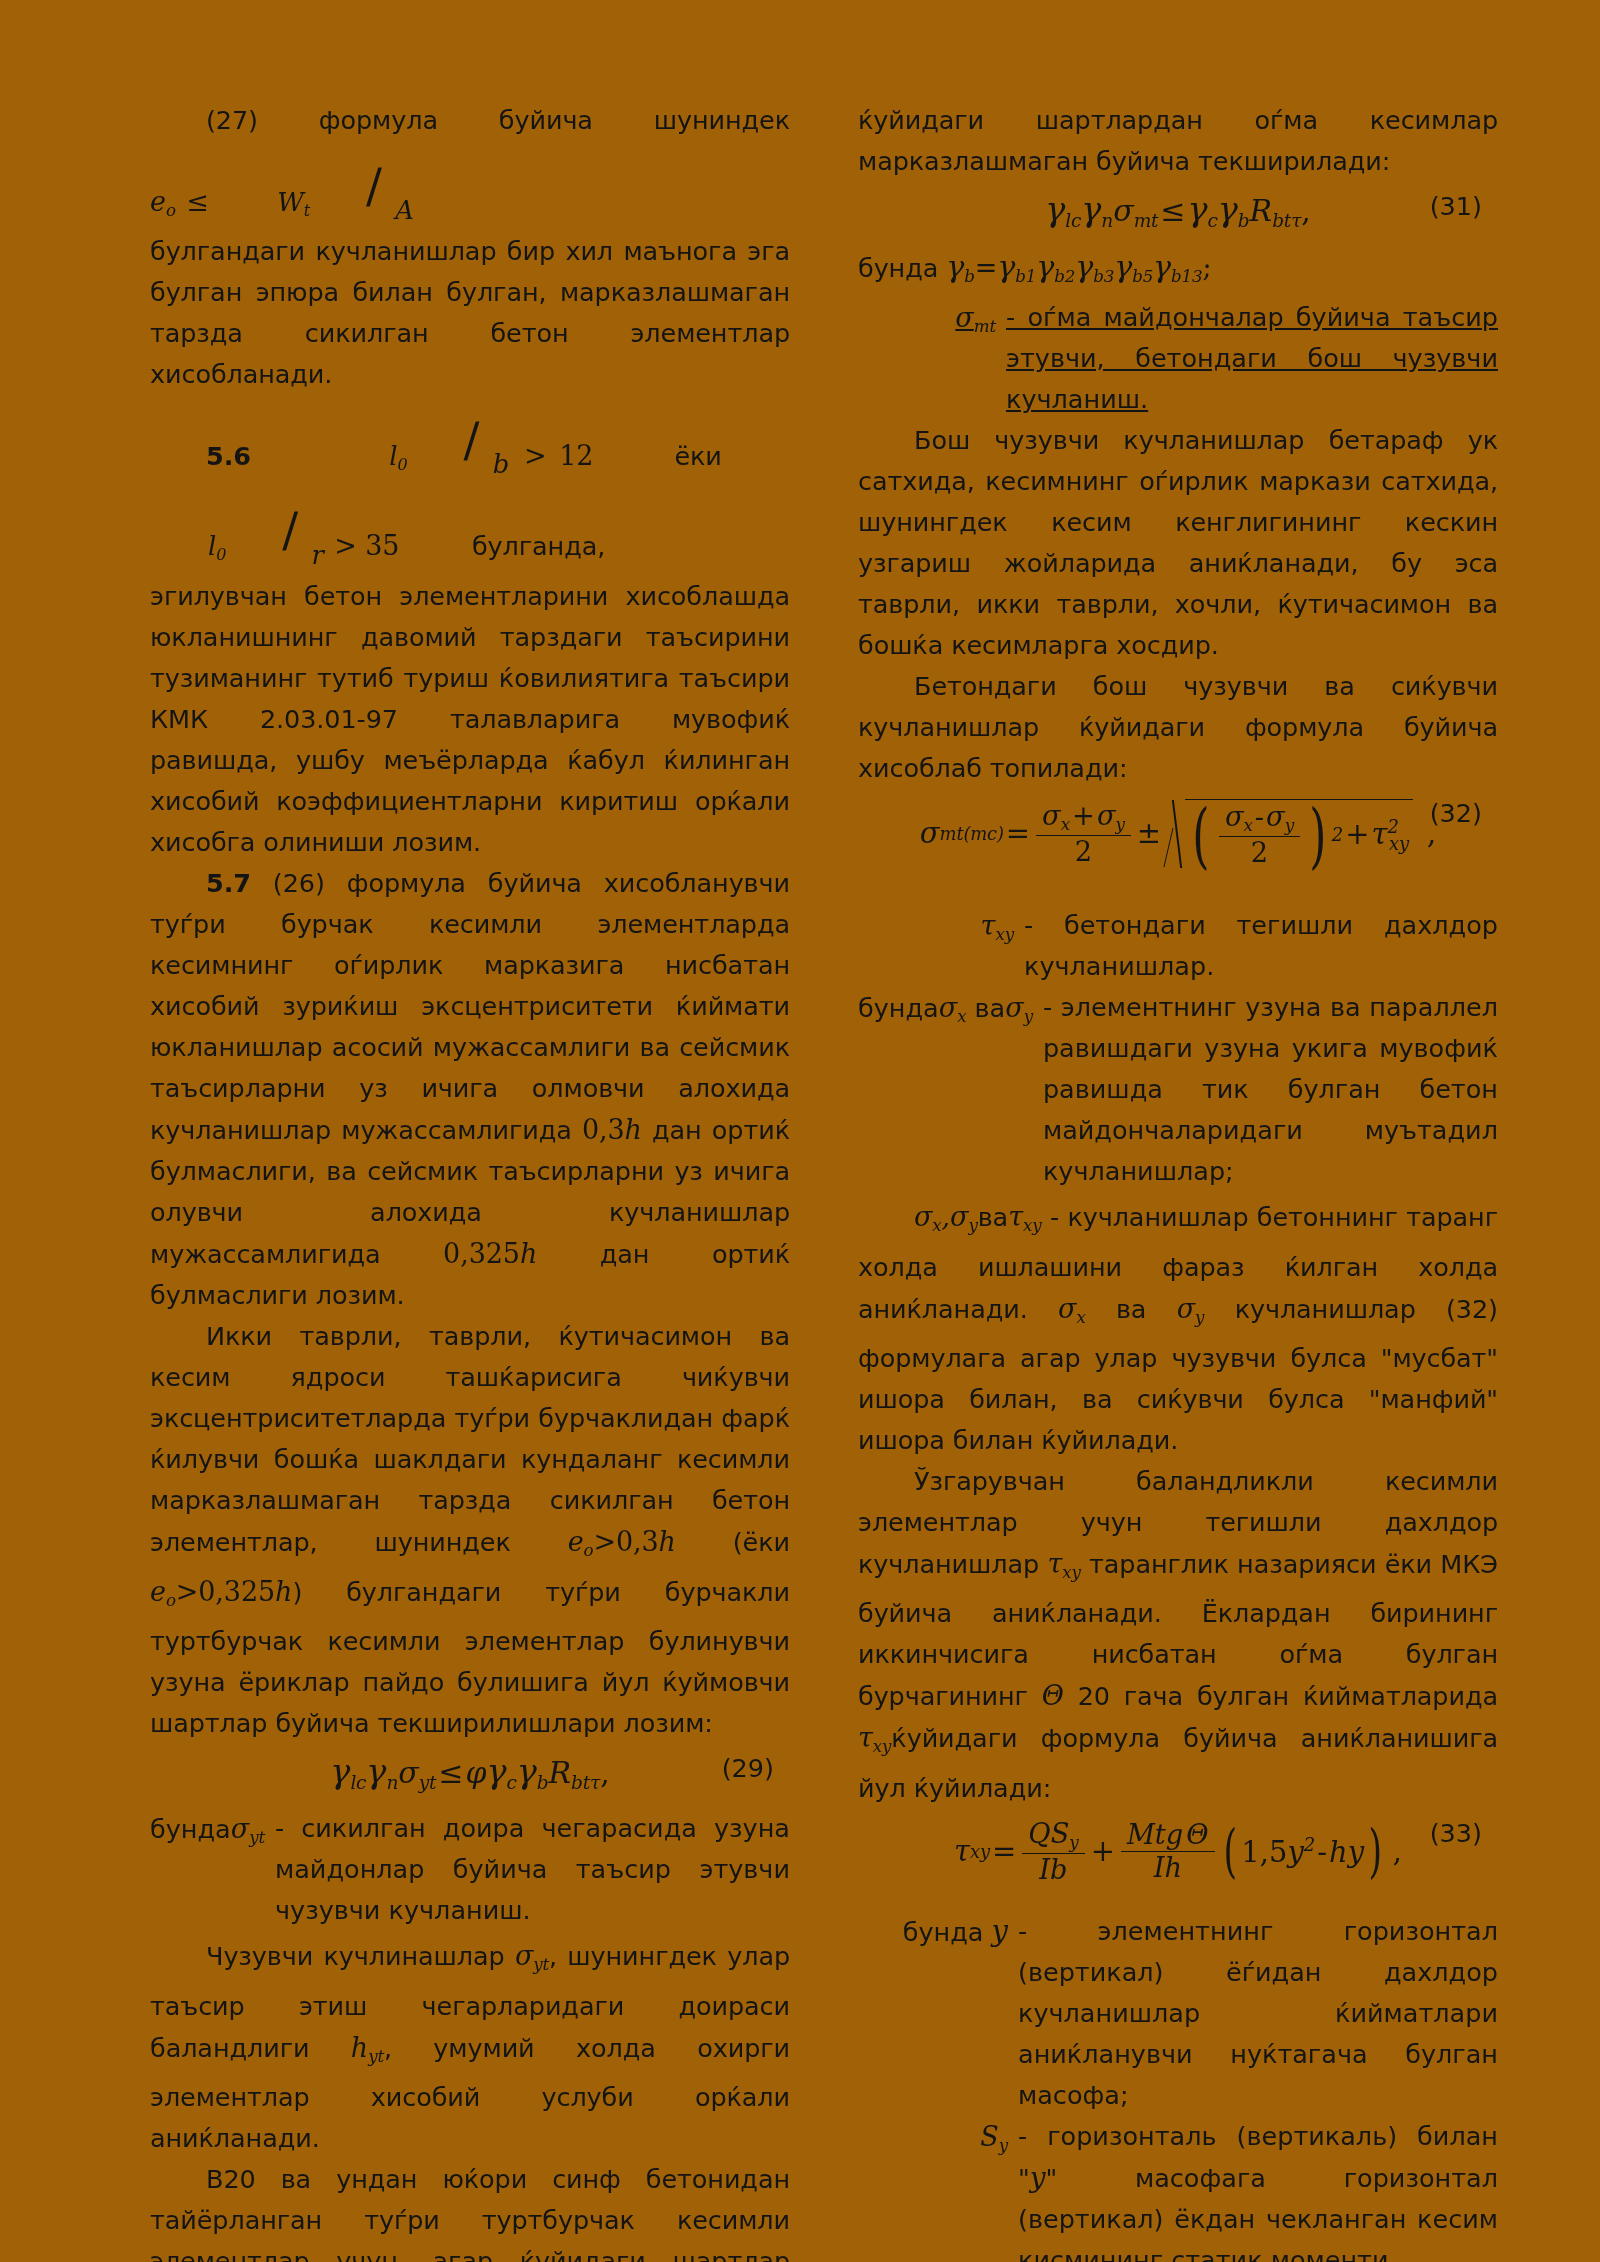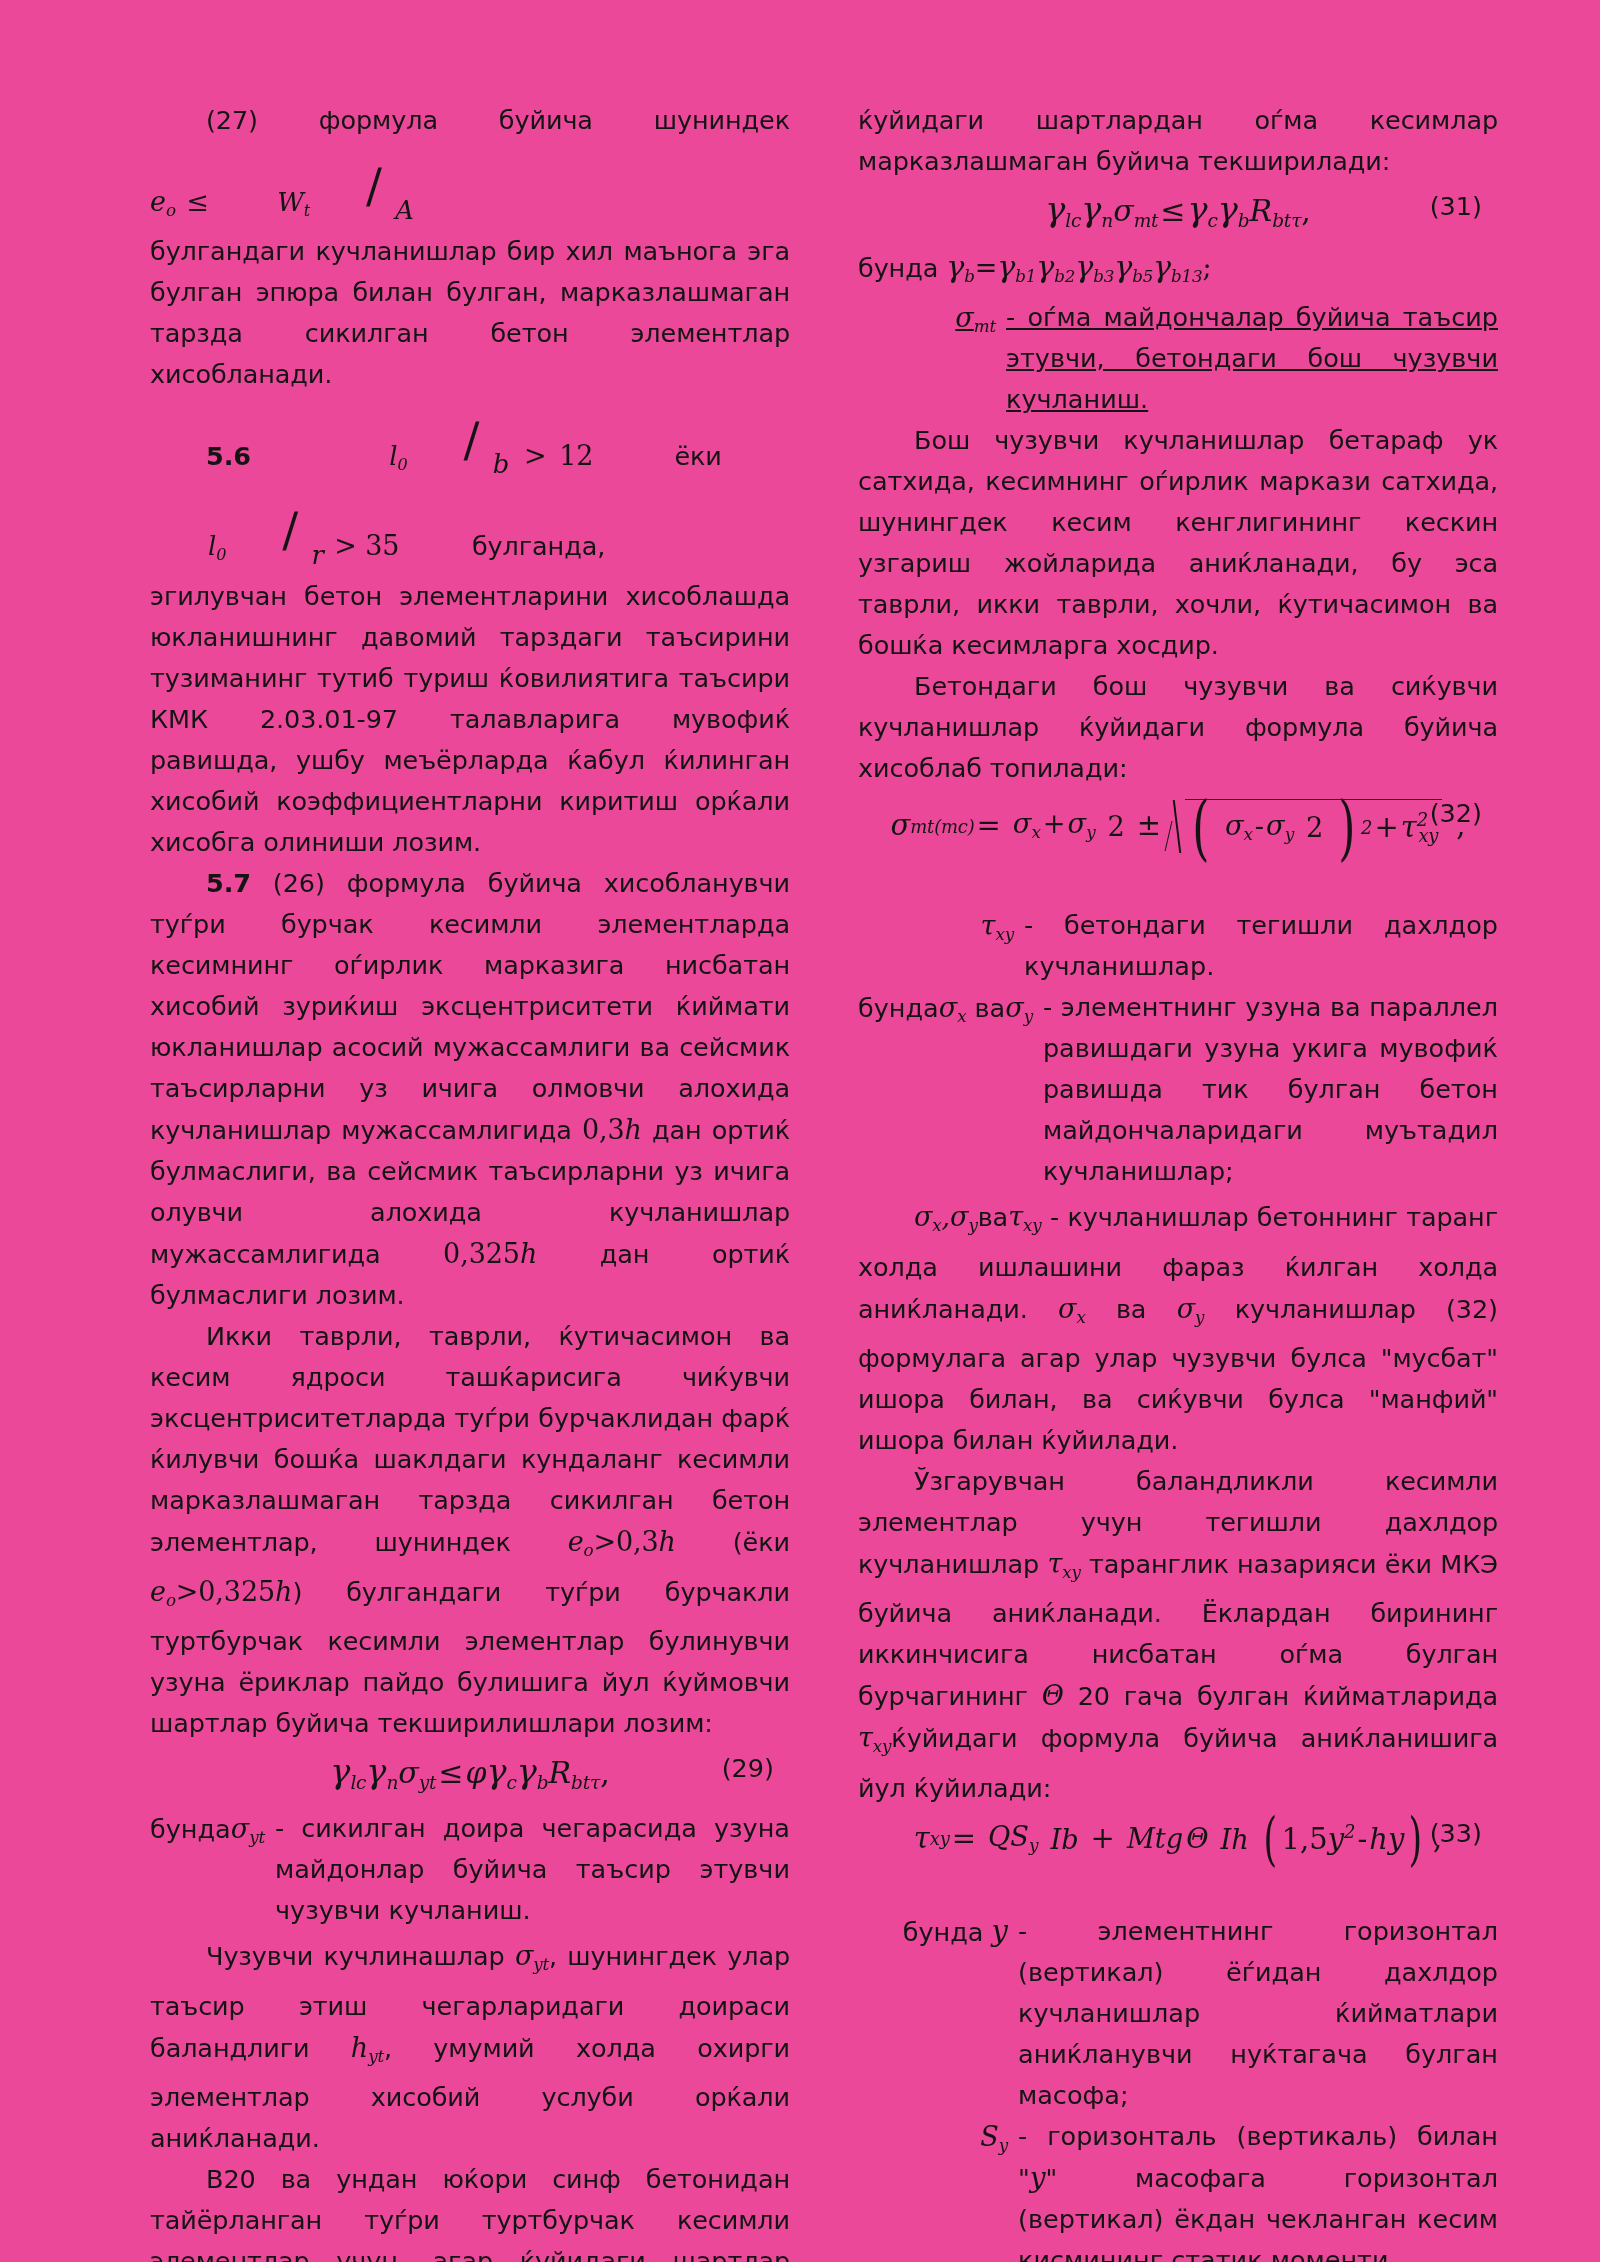--- a/index.html
+++ b/index.html
@@ -4,21 +4,21 @@
 <style>
   html, body {
     margin: 0;
     padding: 0;
     background: #ffffff;
   }
   .page {
     position: relative;
     width: 1600px;
     height: 2262px;
-    background: #ec4899;
+    background: #a16207;
     font-family: "DejaVu Sans", sans-serif;
     color: #141414;
     box-sizing: border-box;
   }
   .columns {
     position: absolute;
     left: 0;
     top: 0;
     width: 1600px;
     height: 2262px;
@@ -98,21 +98,21 @@
     font-size: 1.75em;
     font-style: normal;
     text-align: center;
     transform: translateY(-0.03em);
   }
   .slashfrac .den { align-self: flex-end; font-size: 0.96em; }
 
   
   .frac {
     display: inline-flex;
-    flex-direction: row;
+    flex-direction: column;
     align-items: center;
     vertical-align: middle;
     margin: 0 4px;
     font-size: 0.94em;
   }
   .frac .top { padding: 0 6px 1px 6px; }
   .frac .bar {
     display: block;
     width: 100%;
     border-top: 1.6px solid #141414;

